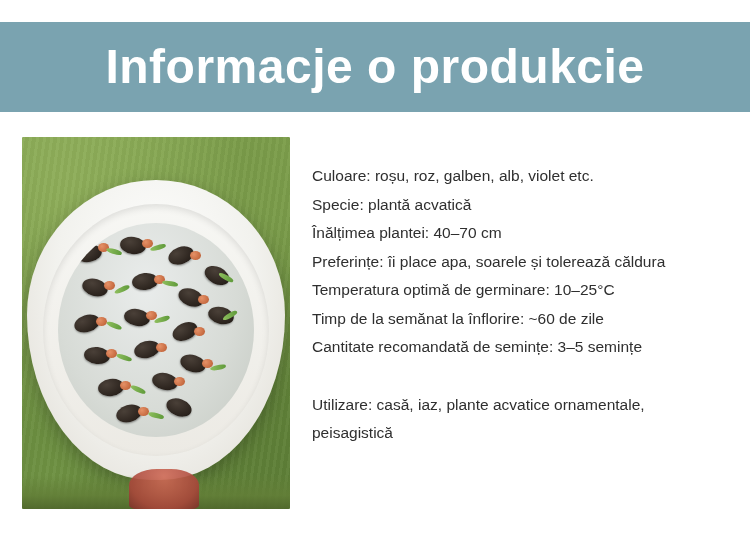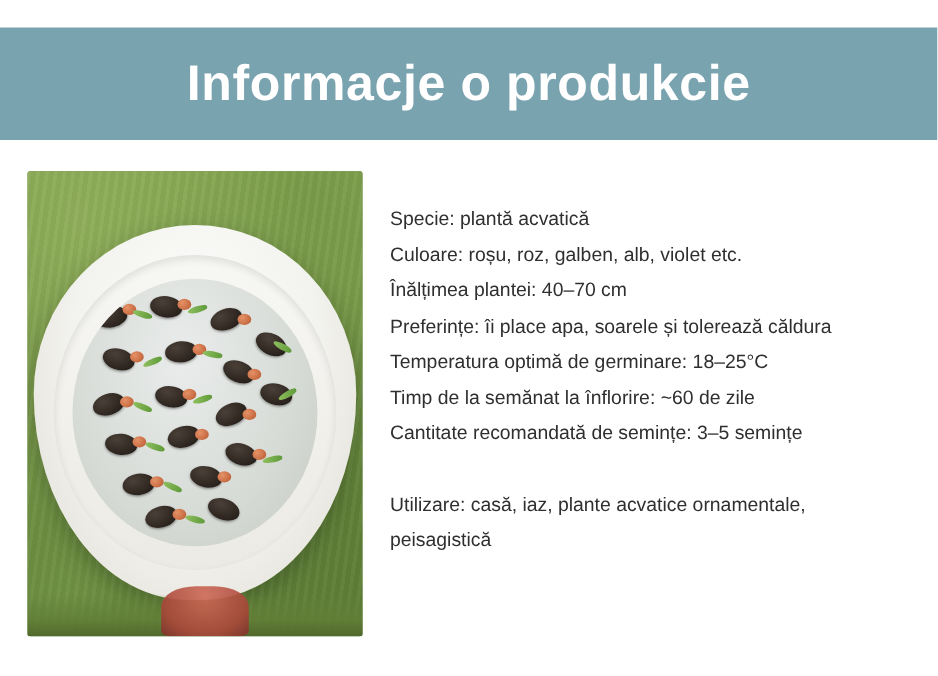--- a/index.html
+++ b/index.html
@@ -25,21 +25,21 @@
     top: 22px;
     width: 750px;
     height: 90px;
     background: #7aa3b0;
     display: flex;
     align-items: center;
     justify-content: center;
   }
   .header-title {
     color: #ffffff;
-    font-size: 40px;
+    font-size: 48px;
     font-weight: bold;
     letter-spacing: 0.5px;
     line-height: 1;
     text-align: center;
   }
   .content {
     position: absolute;
     left: 0;
     top: 112px;
     width: 750px;
@@ -244,24 +244,24 @@
           <div class="leaf" style="left:90px; top:190px; transform:rotate(16deg);"></div>
 
           <div class="seed" style="left:108px; top:176px; transform:rotate(20deg);"></div>
         </div>
       </div>
       <div class="photo-strip"></div>
       <div class="photo-cloth"></div>
     </div>
 
     <div class="spec-list">
+      <div class="spec-line">Culoare: roșu, roz, galben, alb, violet etc.</div>
       <div class="spec-line">Specie: plantă acvatică</div>
-      <div class="spec-line">Culoare: roșu, roz, galben, alb, violet etc.</div>
       <div class="spec-line">Înălțimea plantei: 40–70 cm</div>
       <div class="spec-line">Preferințe: îi place apa, soarele și tolerează căldura</div>
-      <div class="spec-line">Temperatura optimă de germinare: 18–25°C</div>
+      <div class="spec-line">Temperatura optimă de germinare: 10–25°C</div>
       <div class="spec-line">Timp de la semănat la înflorire: ~60 de zile</div>
       <div class="spec-line">Cantitate recomandată de semințe: 3–5 semințe</div>
       <div class="spec-line wrap">Utilizare: casă, iaz, plante acvatice ornamentale, peisagistică</div>
     </div>
 
   </div>
 </div>
 
 </body></html>

